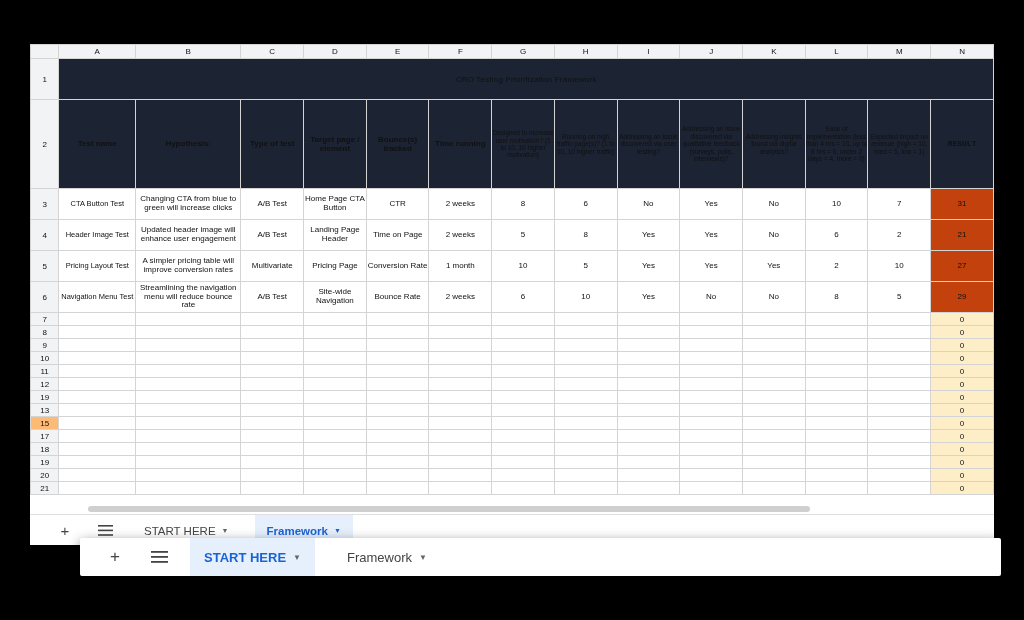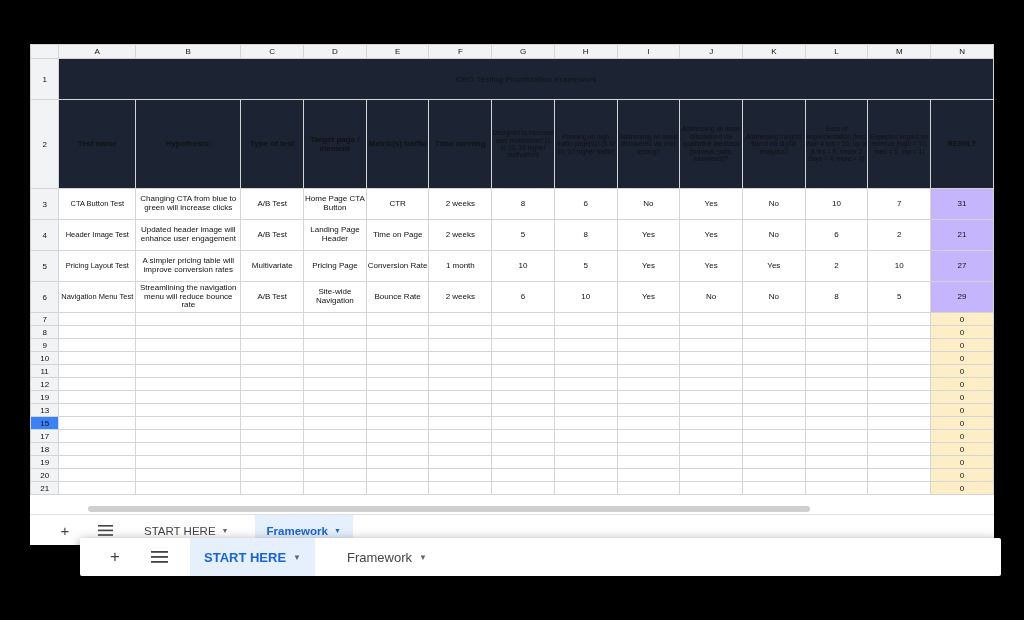--- a/index.html
+++ b/index.html
@@ -36,38 +36,38 @@
     font-size:8px;
     border:1px solid #d4d4d4;
     text-align:center;
   }
   .corner{width:28px;background:#f1f3f4;}
 
   
   .rownum{
     width:28px;background:#f1f3f4;color:#555;font-size:8px;text-align:center;
   }
-  .rownum.sel{background:#3b82f6;color:#111;font-weight:normal;}
+  .rownum.sel{background:#fdba74;color:#111;font-weight:normal;}
 
   
   .titleband{
     background:#1c2333;color:#fff;font-size:17px;font-weight:normal;
     height:40px;text-align:center;letter-spacing:.2px;
   }
   
   .hdr{
     background:#1c2333;color:#fff;font-size:7.5px;line-height:1.15;
     height:88px;padding:2px 3px;font-weight:bold;
   }
   .hdr.small{font-size:6.5px;font-weight:normal;}
   .hdr.result{font-size:8px;font-family:Liberation Mono, monospace;}
 
   .datacell{height:30px;padding:1px 3px;line-height:1.12;font-size:7px;}
   .datacell.name{font-size:7.5px;text-align:center;}
-  .result-cell{background:#c4b5fd;font-size:8px;}
+  .result-cell{background:#c2410c;font-size:8px;}
   .empty-row td{height:12px;}
   .empty-row .result-cell{background:#fdeec8;}
 
   
   .hscroll{
     position:absolute;left:0;top:460px;width:964px;height:10px;background:#fff;
   }
   .hscroll .thumb{
     position:absolute;left:58px;top:2px;width:722px;height:6px;
     background:#cfcfcf;border-radius:3px;
@@ -153,21 +153,21 @@
           <td class="rownum">1</td>
           <td class="titleband" colspan="14">CRO Testing Prioritization Framework</td>
         </tr>
 
         <tr>
           <td class="rownum">2</td>
           <td class="hdr">Test name</td>
           <td class="hdr">Hypothesis:</td>
           <td class="hdr">Type of test</td>
           <td class="hdr">Target page / element</td>
-          <td class="hdr">Metric(s) traffic</td>
+          <td class="hdr">Bounce(s) tracked</td>
           <td class="hdr">Time running</td>
           <td class="hdr small">Designed to increase user motivation? (1 to 10, 10 higher motivation)</td>
           <td class="hdr small">Running on high traffic page(s)? (1 to 10, 10 higher traffic)</td>
           <td class="hdr small">Addressing an issue discovered via user testing?</td>
           <td class="hdr small">Addressing an issue discovered via qualitative feedback (surveys, polls, interviews)?</td>
           <td class="hdr small">Addressing insights found via digital analytics?</td>
           <td class="hdr small">Ease of implementation (less than 4 hrs = 10, up to 8 hrs = 6, under 2 days = 4, more = 0)</td>
           <td class="hdr small">Expected impact on revenue (high = 10, med = 5, low = 1)</td>
           <td class="hdr result">RESULT</td>
         </tr>

